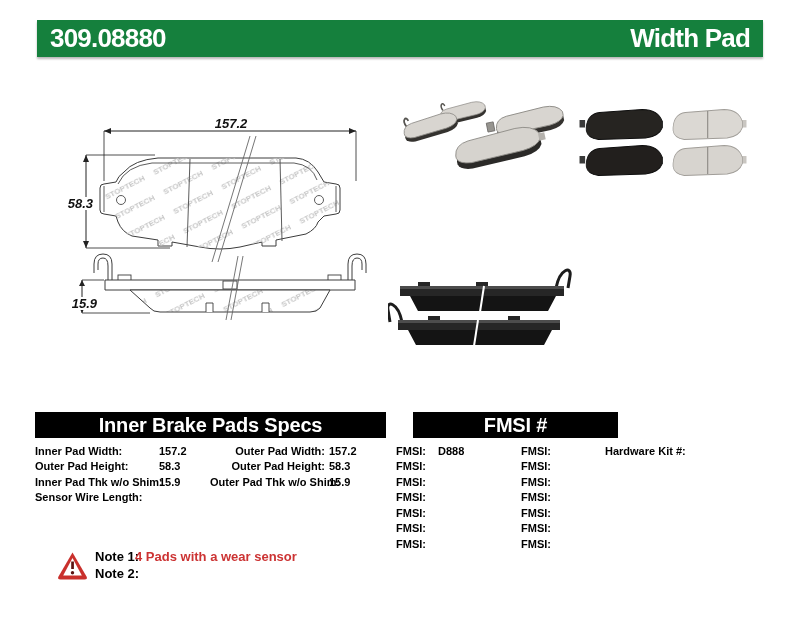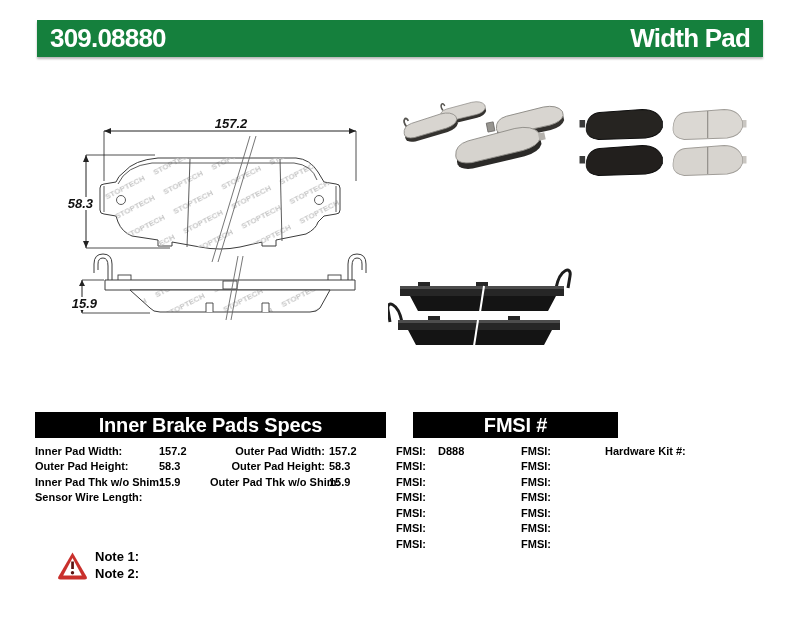--- a/index.html
+++ b/index.html
@@ -303,20 +303,21 @@
     <svg width="33" height="32" viewBox="0 0 33 32">
       <path d="M16.5,2.5 L30.5,26.5 Q32,29.5 28.5,29.5 L4.5,29.5 Q1,29.5 2.5,26.5 Z" fill="#c9302c"></path>
       <path d="M16.5,8 L25.8,25.5 L7.2,25.5 Z" fill="#ffffff"></path>
       <rect x="15.2" y="11.5" width="2.7" height="7.5" fill="#5d1311"></rect>
       <circle cx="16.5" cy="22.8" r="1.7" fill="#5d1311"></circle>
     </svg>
   </div>
   <div class="notes">
     <div class="note-row">
       <span class="note-label">Note 1:</span>
+      <span class="note-text">4 Pads with a wear sensor</span>
     </div>
     <div class="note-row">
       <span class="note-label">Note 2:</span>
       <span class="note-text"></span>
     </div>
   </div>
 
 </div>
 
 </body></html>

